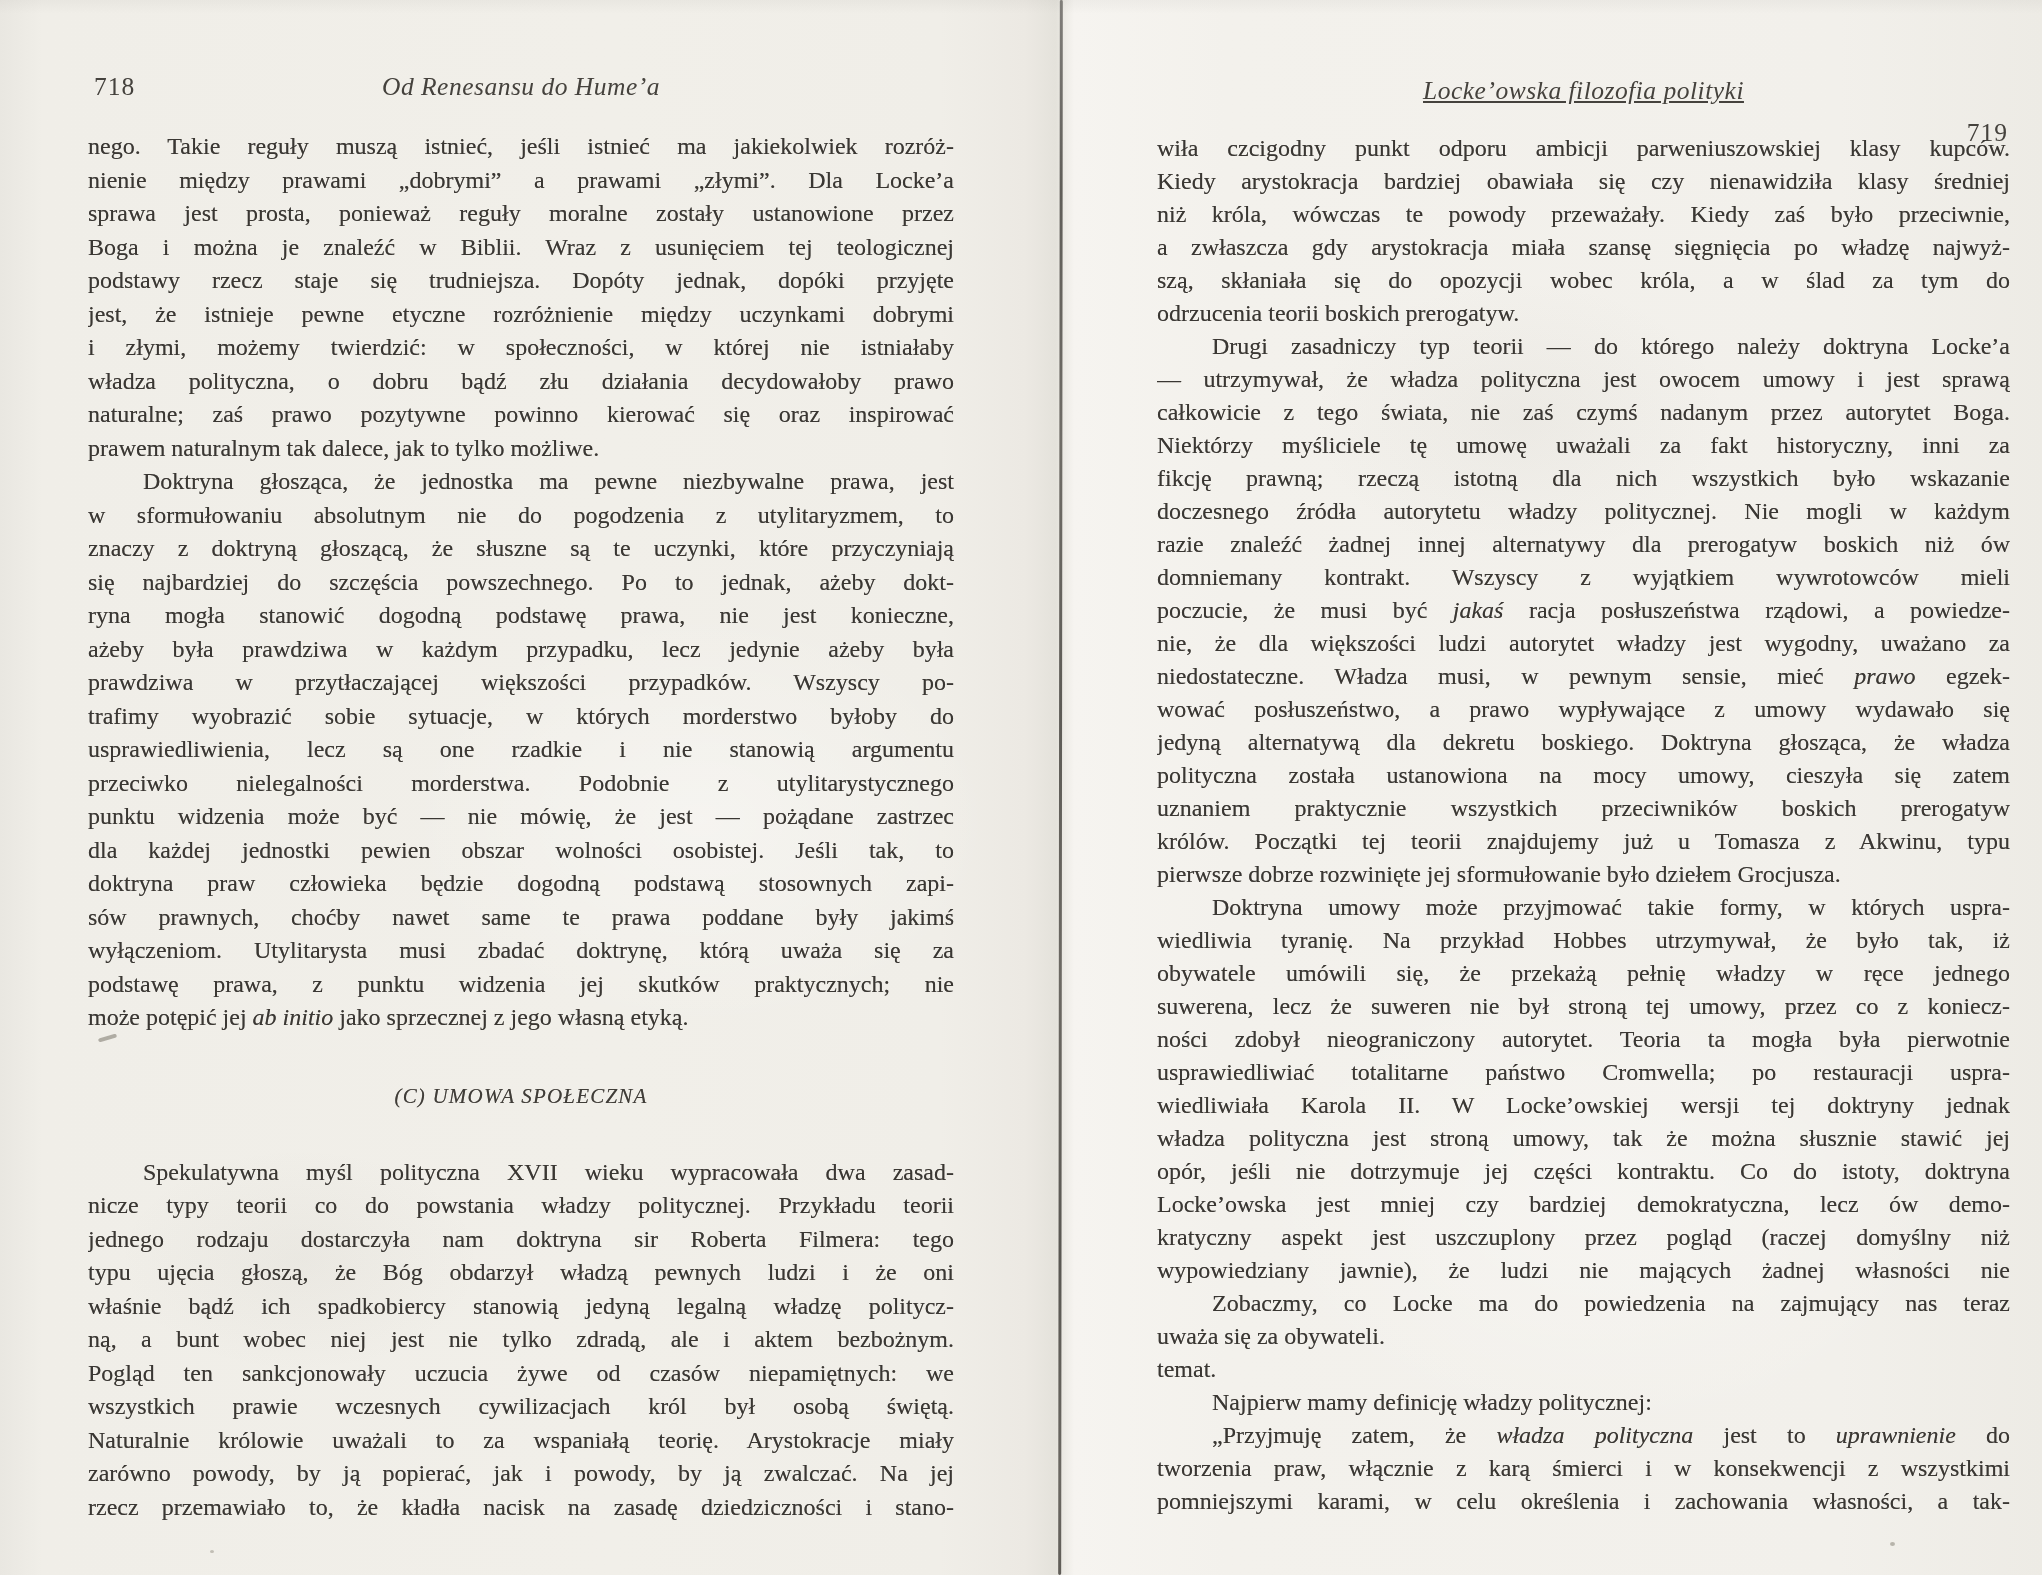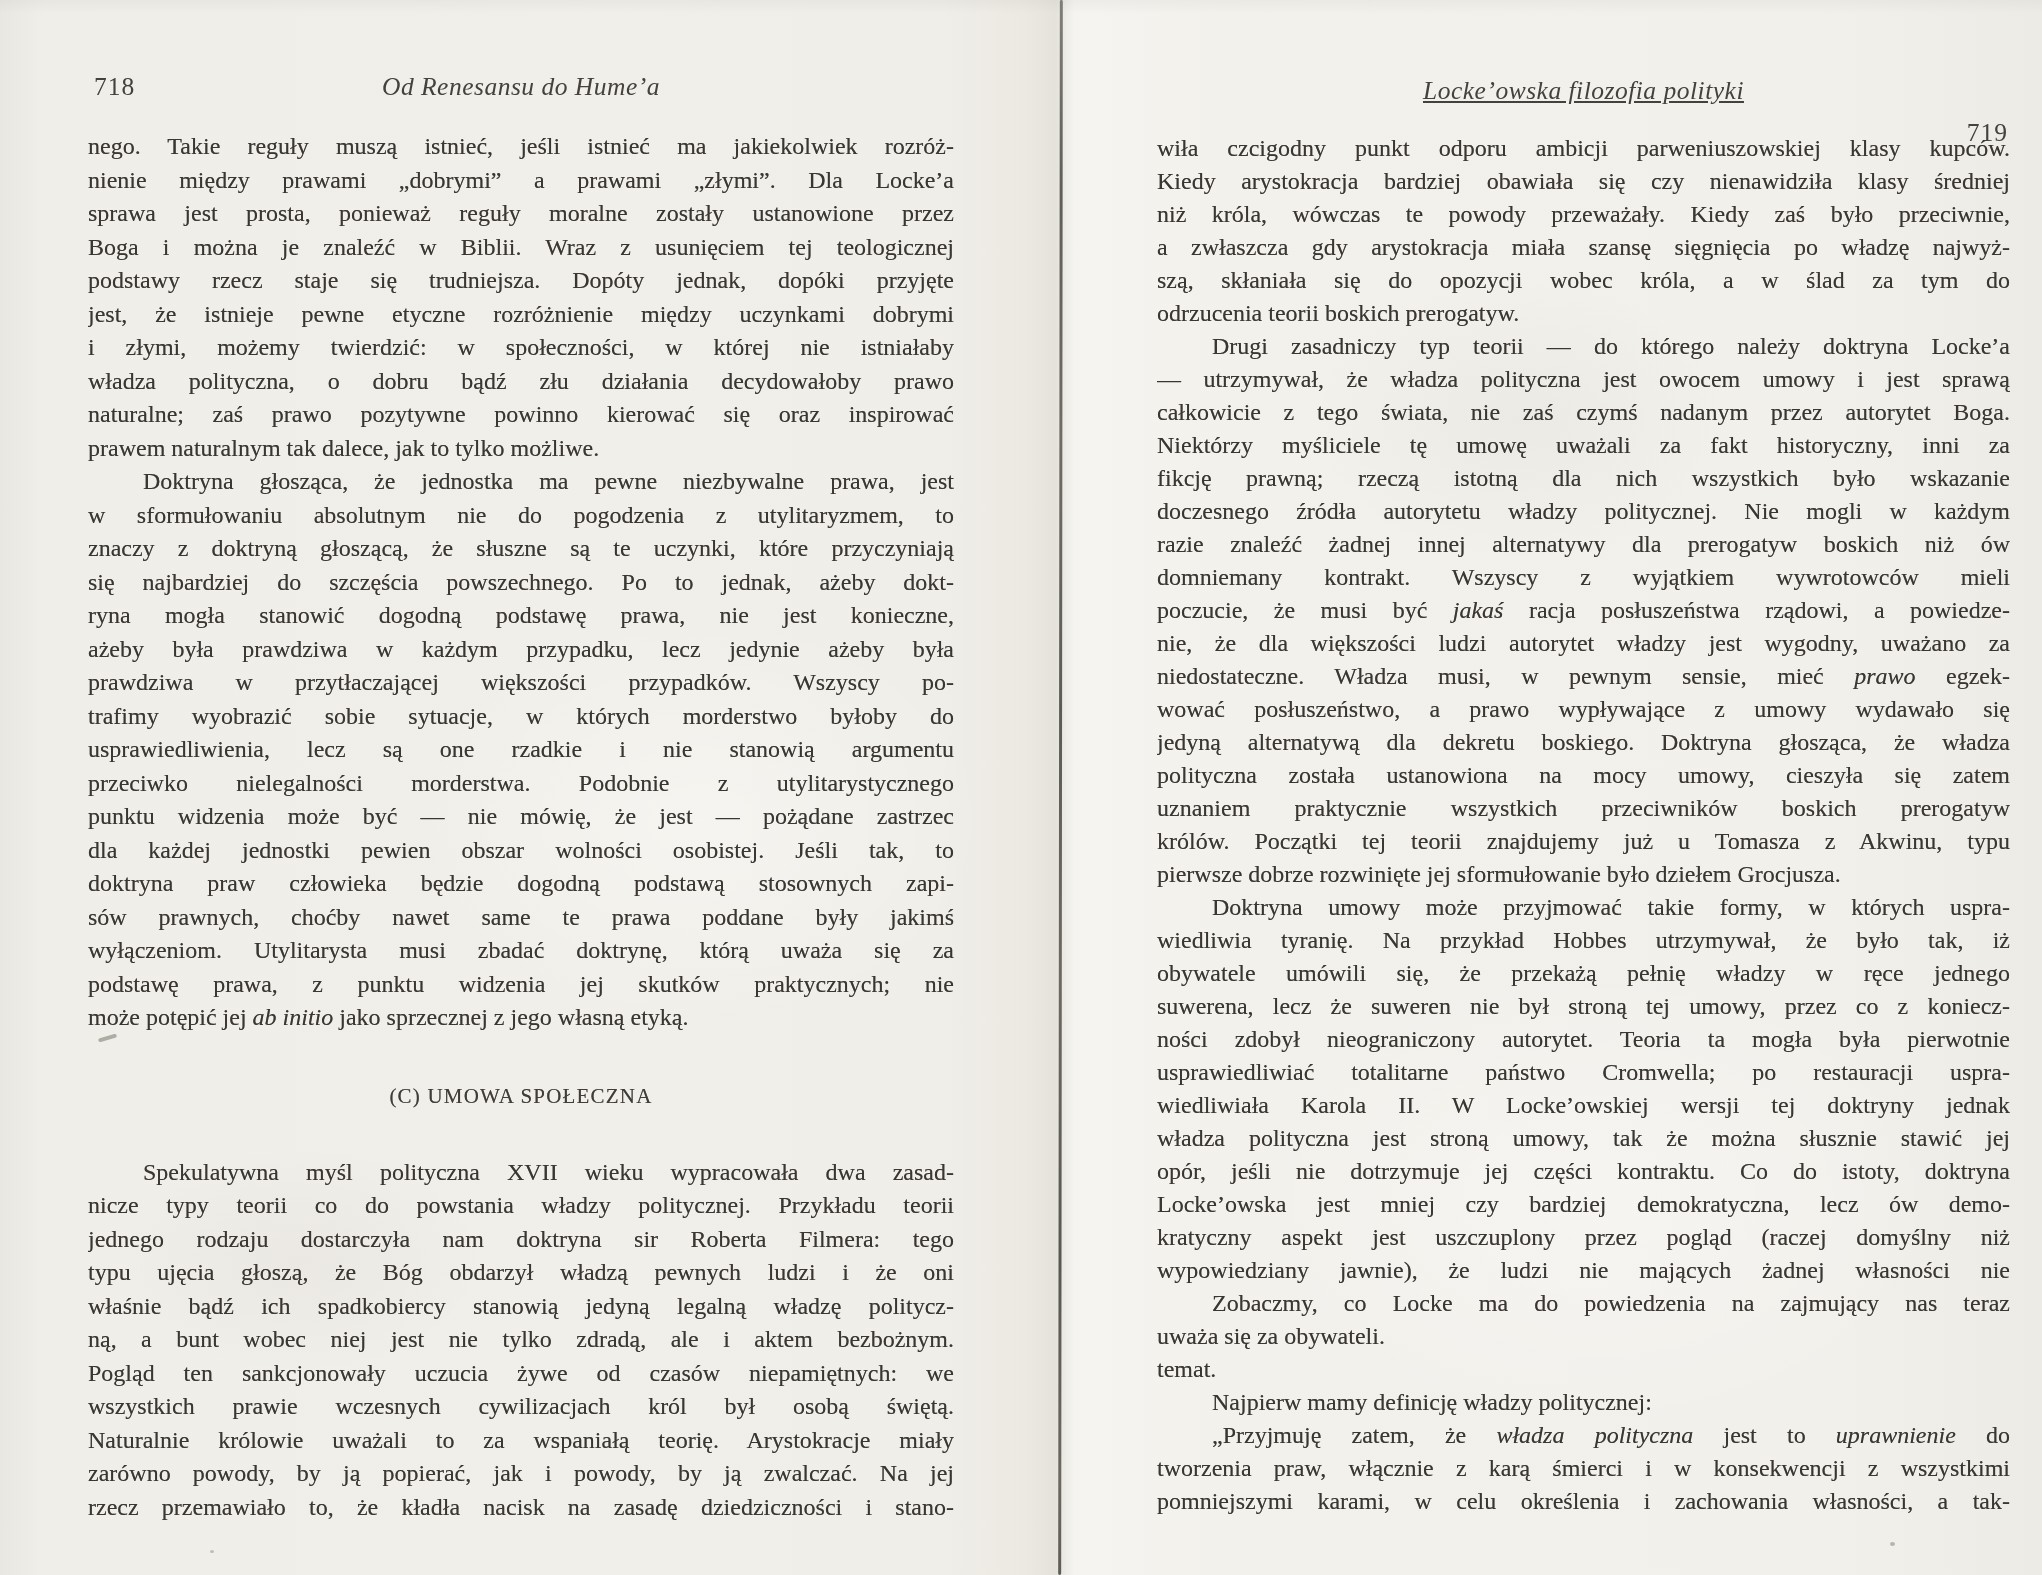--- a/index.html
+++ b/index.html
@@ -81,20 +81,21 @@
   .tline.indent { padding-left: 55px; }
   .tline i { font-style: italic; }
   .sec-heading {
     text-align: center;
     font-size: 21px;
     line-height: 30px;
     letter-spacing: 1.2px;
     margin-top: 46px;
     margin-bottom: 45px;
     color: #403d38;
+    font-style: italic;
   }
   
   .artifact { position: absolute; }
   #pencil-mark {
     left: 98px; top: 1036px;
     width: 19px; height: 4px;
     background: #9a968c;
     border-radius: 3px;
     transform: rotate(-16deg);
     opacity: .75;

